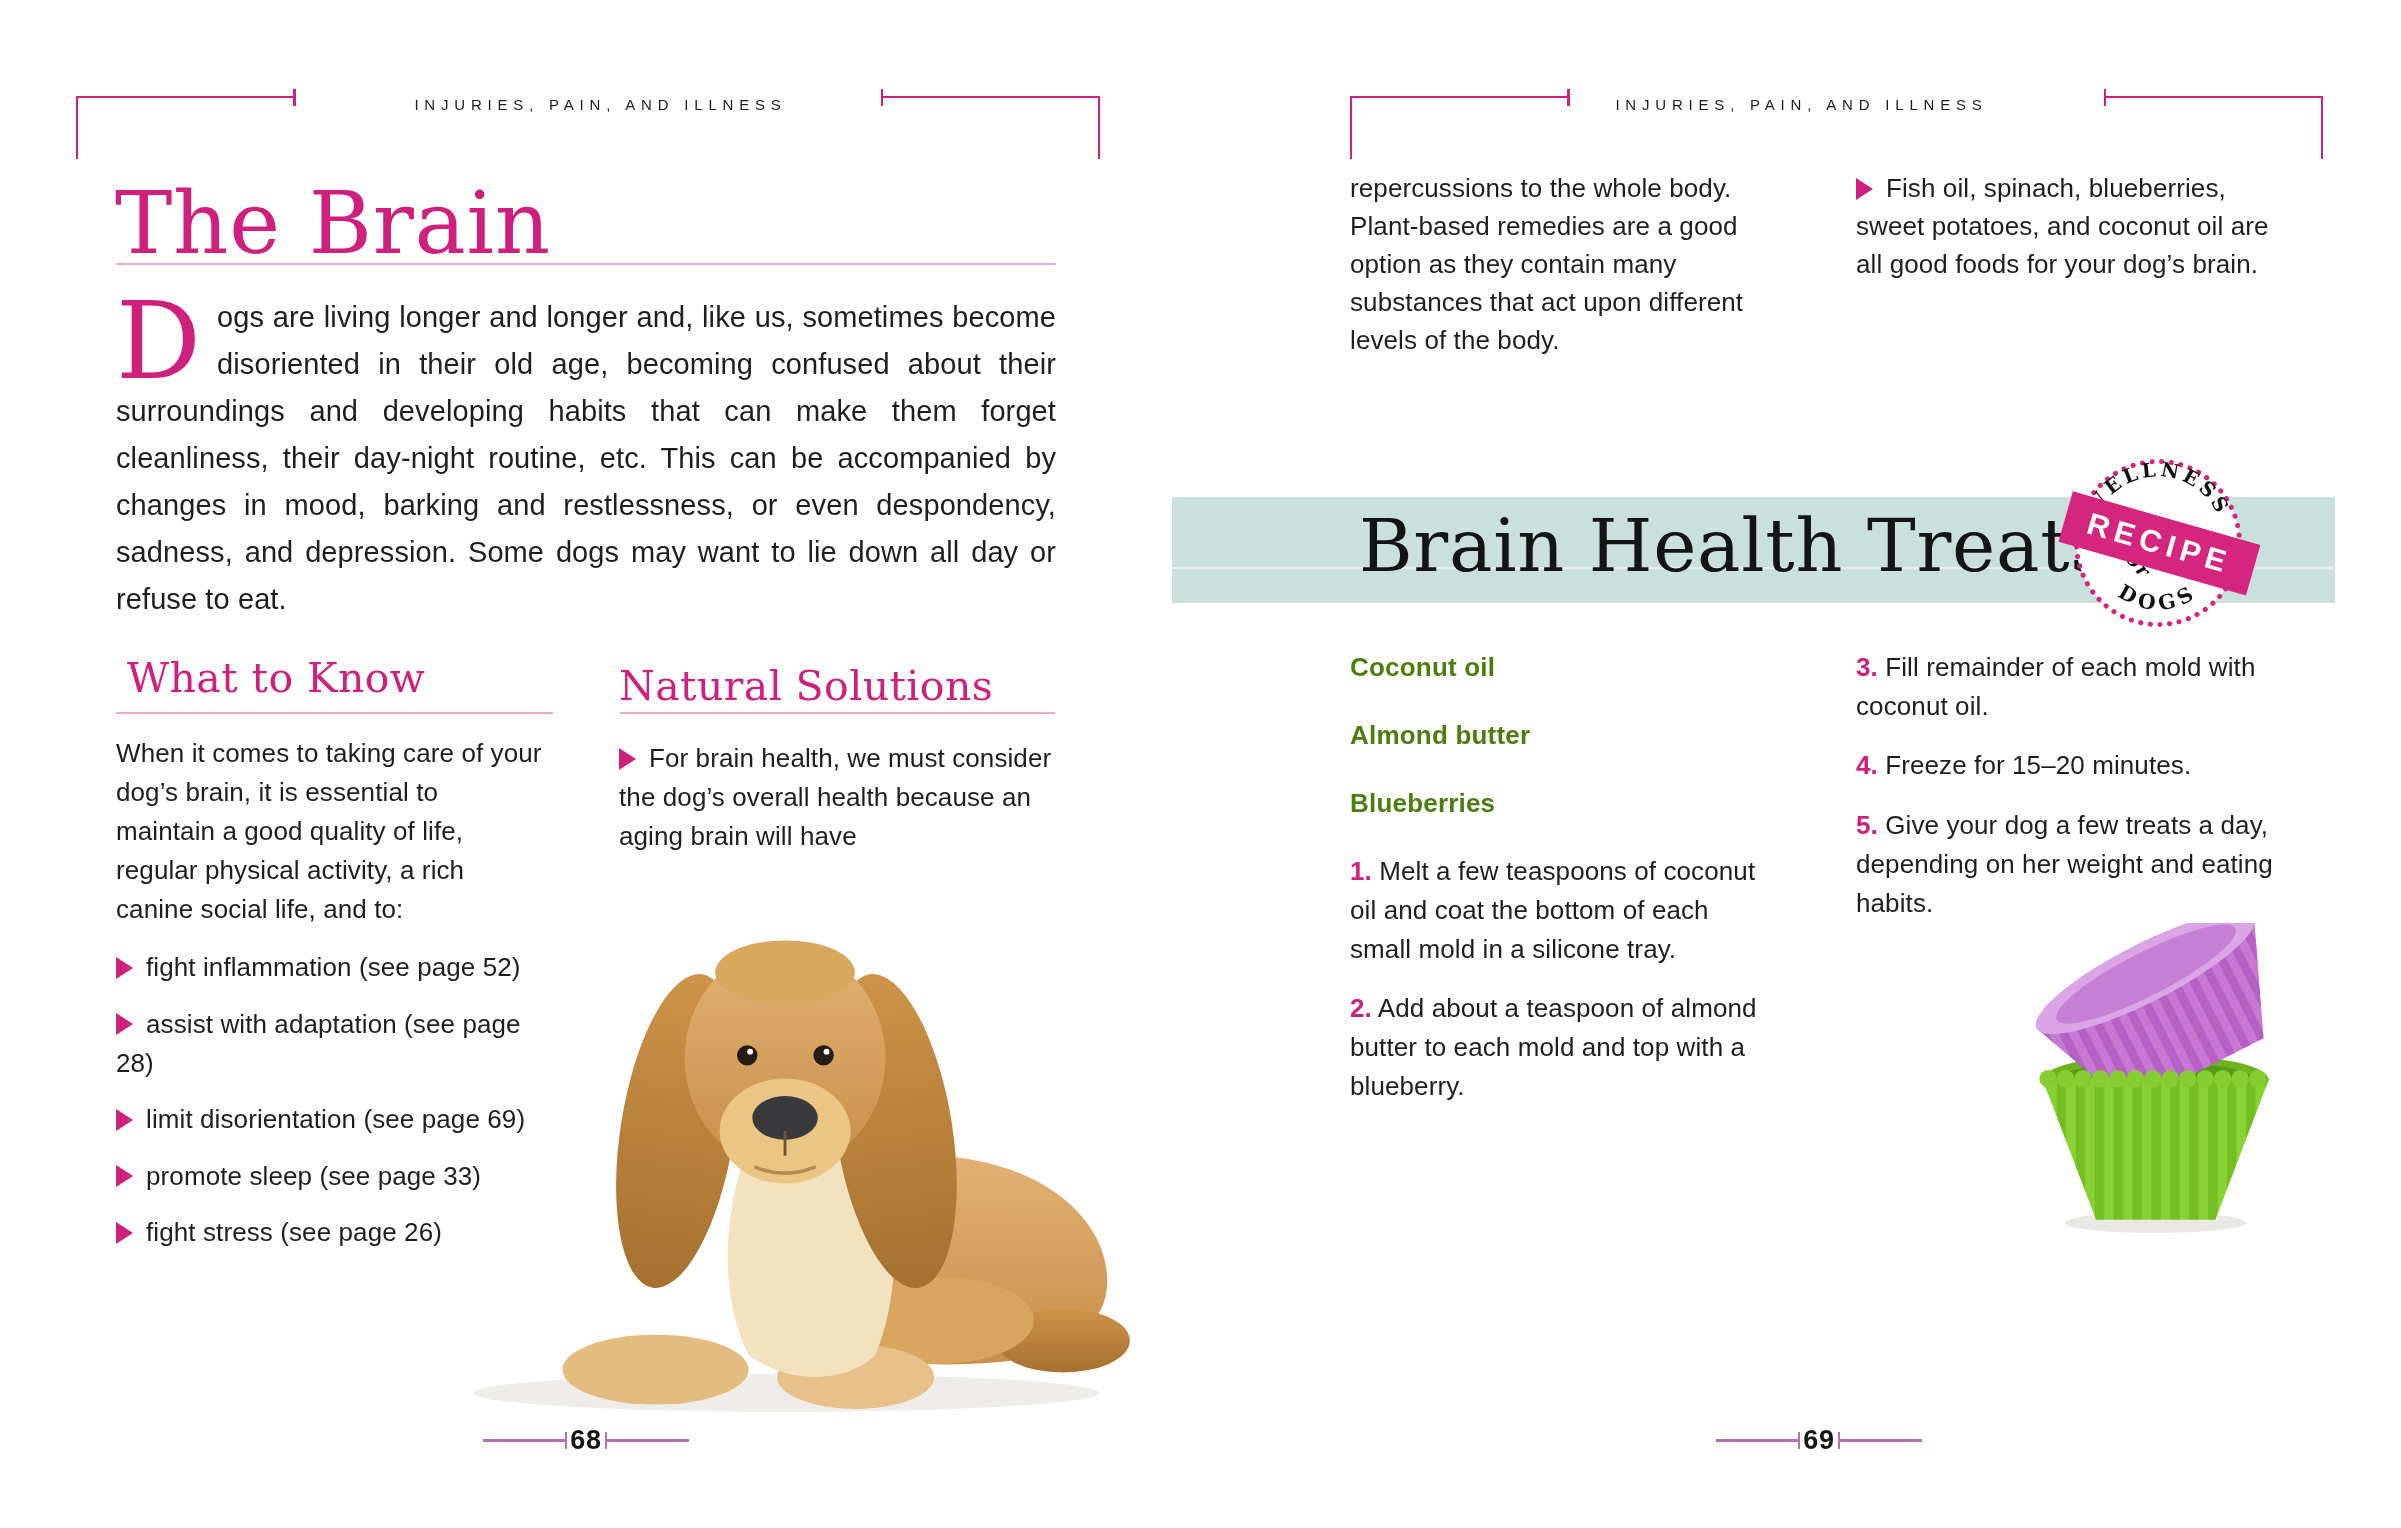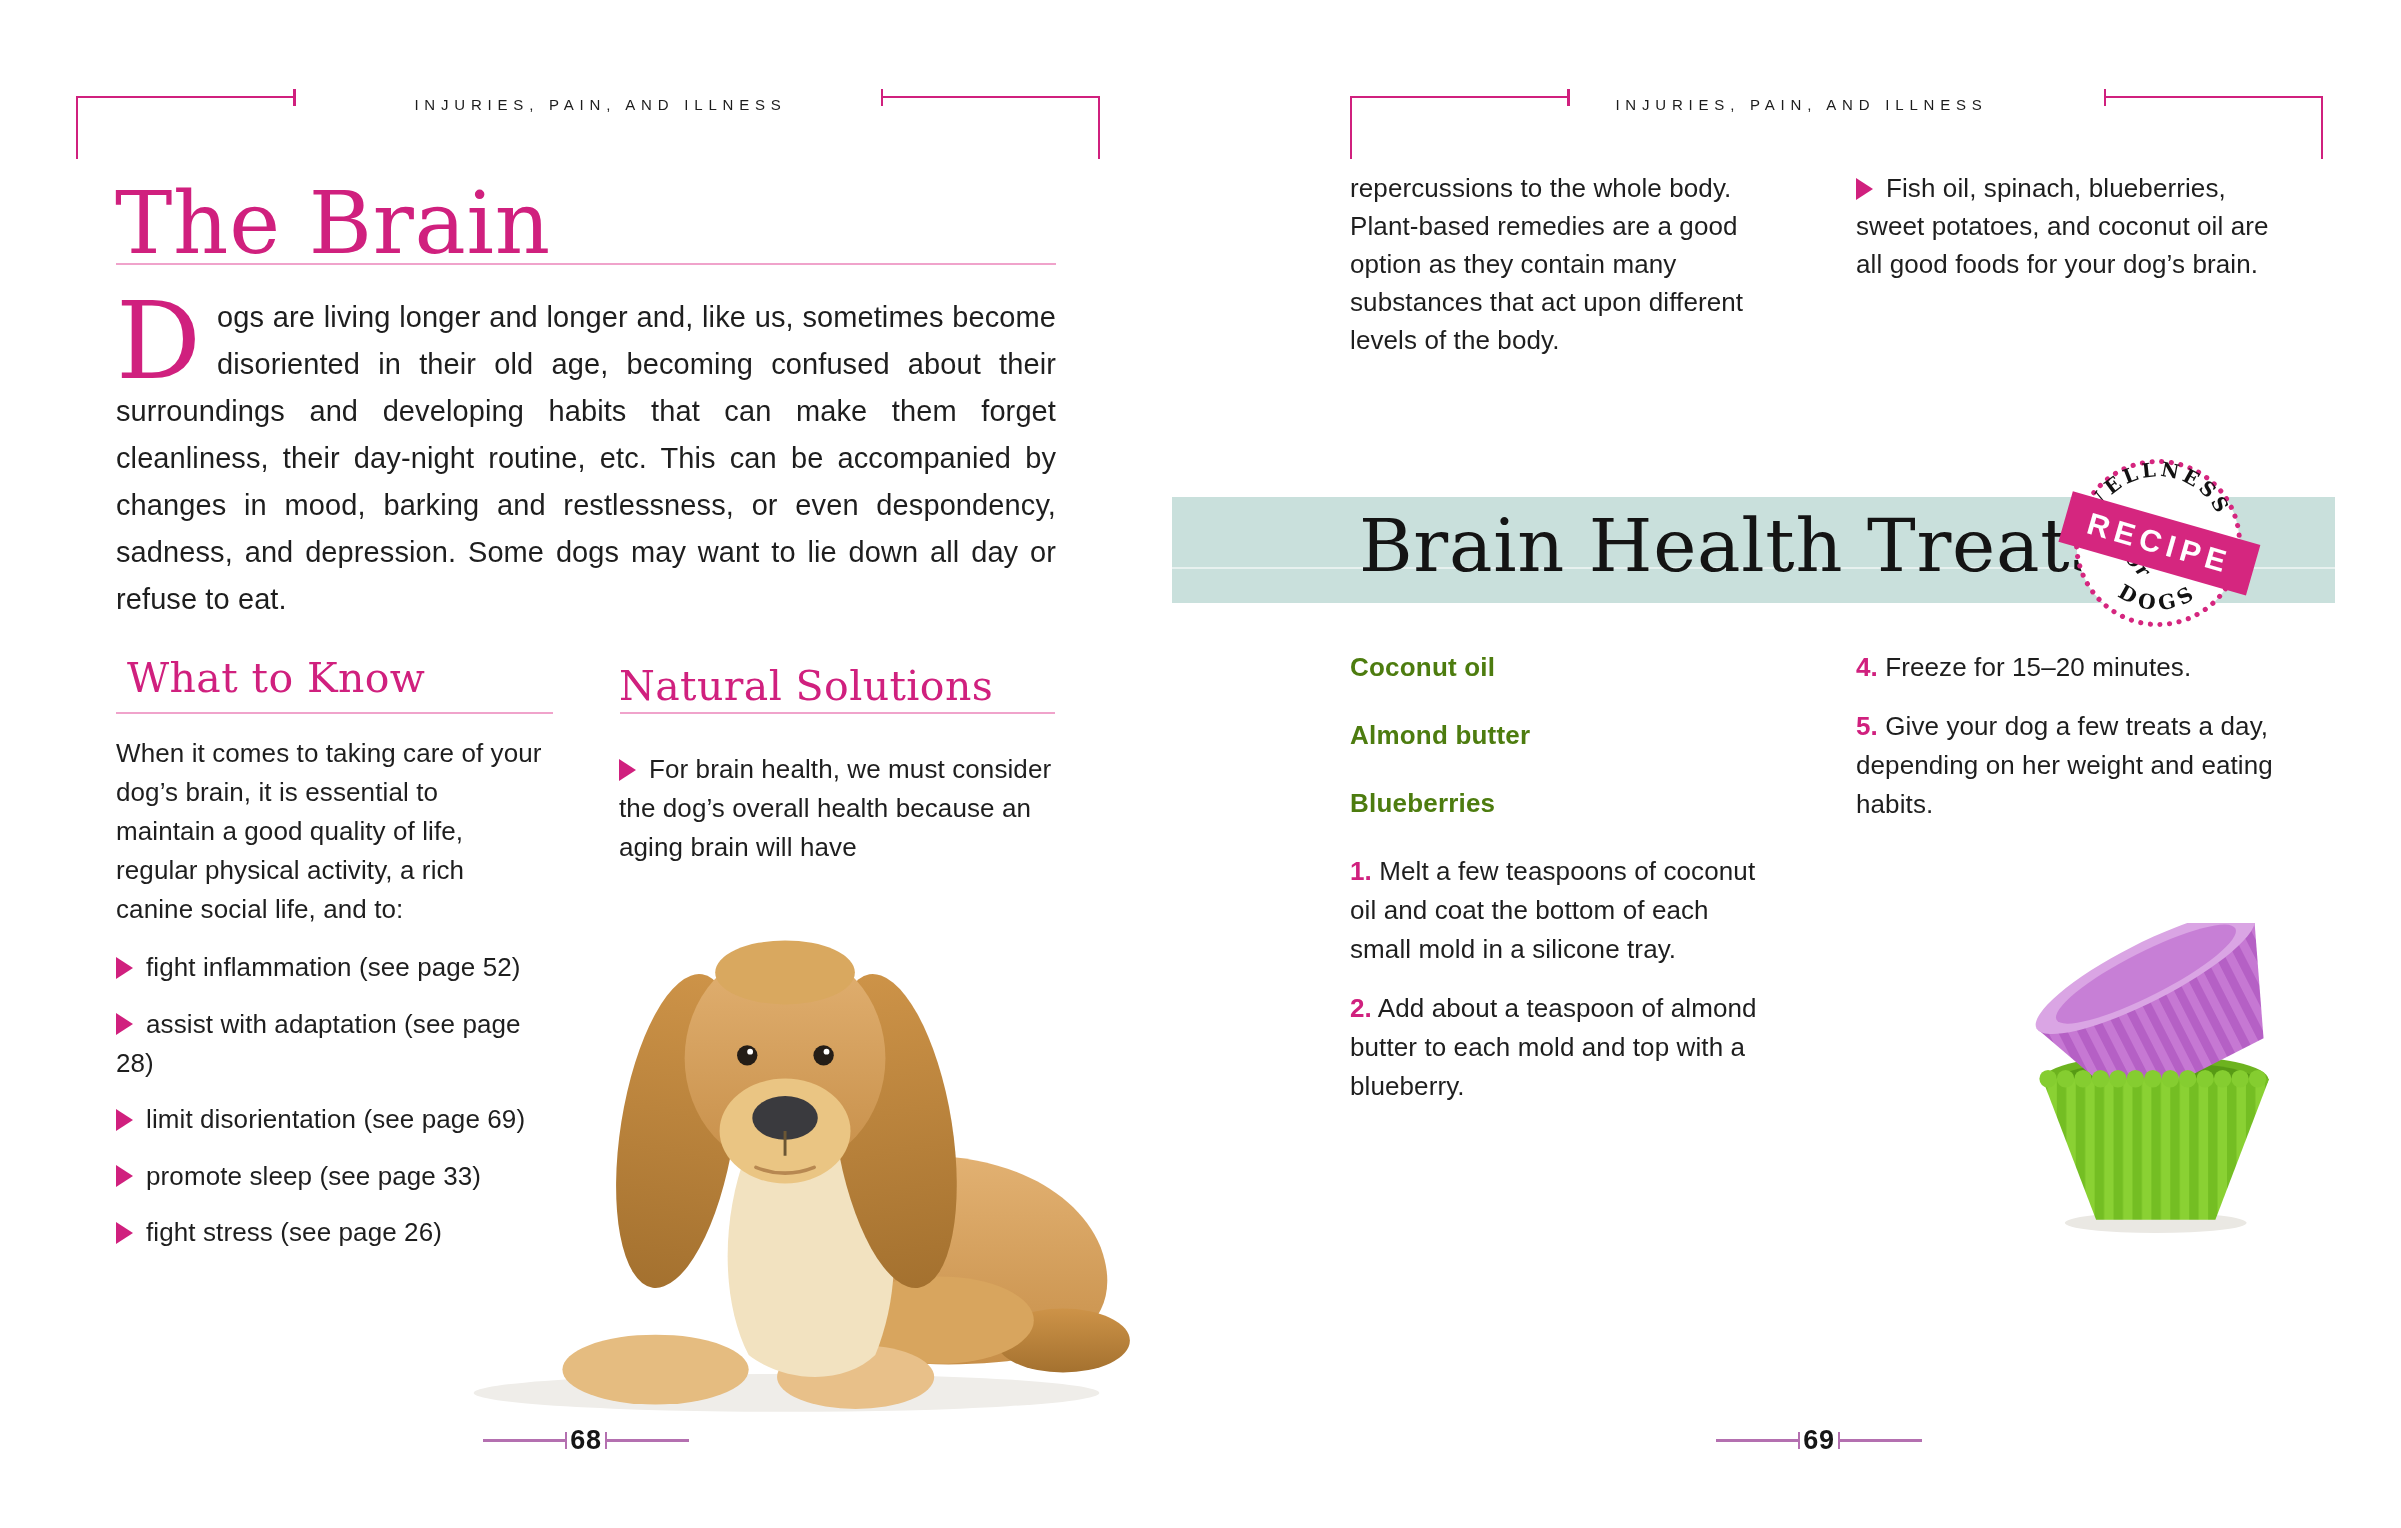--- a/index.html
+++ b/index.html
@@ -91,21 +91,21 @@
       <div class="bullet"><span class="tri"></span><span>assist with adaptation (see page 28)</span></div>
       <div class="bullet"><span class="tri"></span><span>limit disorientation (see page 69)</span></div>
       <div class="bullet"><span class="tri"></span><span>promote sleep (see page 33)</span></div>
       <div class="bullet"><span class="tri"></span><span>fight stress (see page 26)</span></div>
     </div>
   </div>
 
   <div class="sec-head" style="left:619px;top:662px;">Natural Solutions</div>
   <div class="sec-rule" style="left:620px;top:712px;width:435px;"></div>
   <div class="colbody" style="left:619px;top:734px;width:437px;">
-    <div class="bullet" style="margin-top:16px;"><span class="tri"></span><span>For brain health, we must consider the dog’s overall health because an aging brain will have</span></div>
+    <div class="bullet" style="margin-top:5px;"><span class="tri"></span><span>For brain health, we must consider the dog’s overall health because an aging brain will have</span></div>
   </div>
 
   <svg class="photo" style="left:437px;top:840px;" width="699" height="582" viewBox="0 0 960 800">
     <defs>
       <linearGradient id="furMain" x1="0" y1="0" x2="0" y2="1">
         <stop offset="0" stop-color="#e2b172"></stop>
           <stop offset="1" stop-color="#c78f49"></stop>
       </linearGradient>
       <linearGradient id="furDark" x1="0" y1="0" x2="0" y2="1">
         <stop offset="0" stop-color="#cd9348"></stop>
@@ -176,20 +176,21 @@
 
   <div class="colbody" style="left:1350px;top:648px;width:422px;">
     <div class="ingredient">Coconut oil</div>
     <div class="ingredient">Almond butter</div>
     <div class="ingredient">Blueberries</div>
     <p class="step"><span class="num">1.</span> <span>Melt a few teaspoons of coconut oil and coat the bottom of each small mold in a silicone tray.</span></p>
     <p class="step"><span class="num">2.</span> <span>Add about a teaspoon of almond butter to each mold and top with a blueberry.</span></p>
   </div>
 
   <div class="colbody" style="left:1856px;top:648px;width:426px;">
+    <p class="step"><span class="num">3.</span> <span>Fill remainder of each mold with coconut oil.</span></p>
     <p class="step"><span class="num">4.</span> <span>Freeze for 15–20 minutes.</span></p>
     <p class="step"><span class="num">5.</span> <span>Give your dog a few treats a day, depending on her weight and eating habits.</span></p>
   </div>
 
   <svg class="photo" style="left:2019px;top:923px;" width="280" height="313" viewBox="0 0 385 430">
     <defs>
       <pattern id="gflute" width="26" height="12" patternUnits="userSpaceOnUse">
         <rect width="26" height="12" fill="#8ad133"></rect>
           <rect width="13" height="12" fill="#74be23"></rect>
       </pattern>

